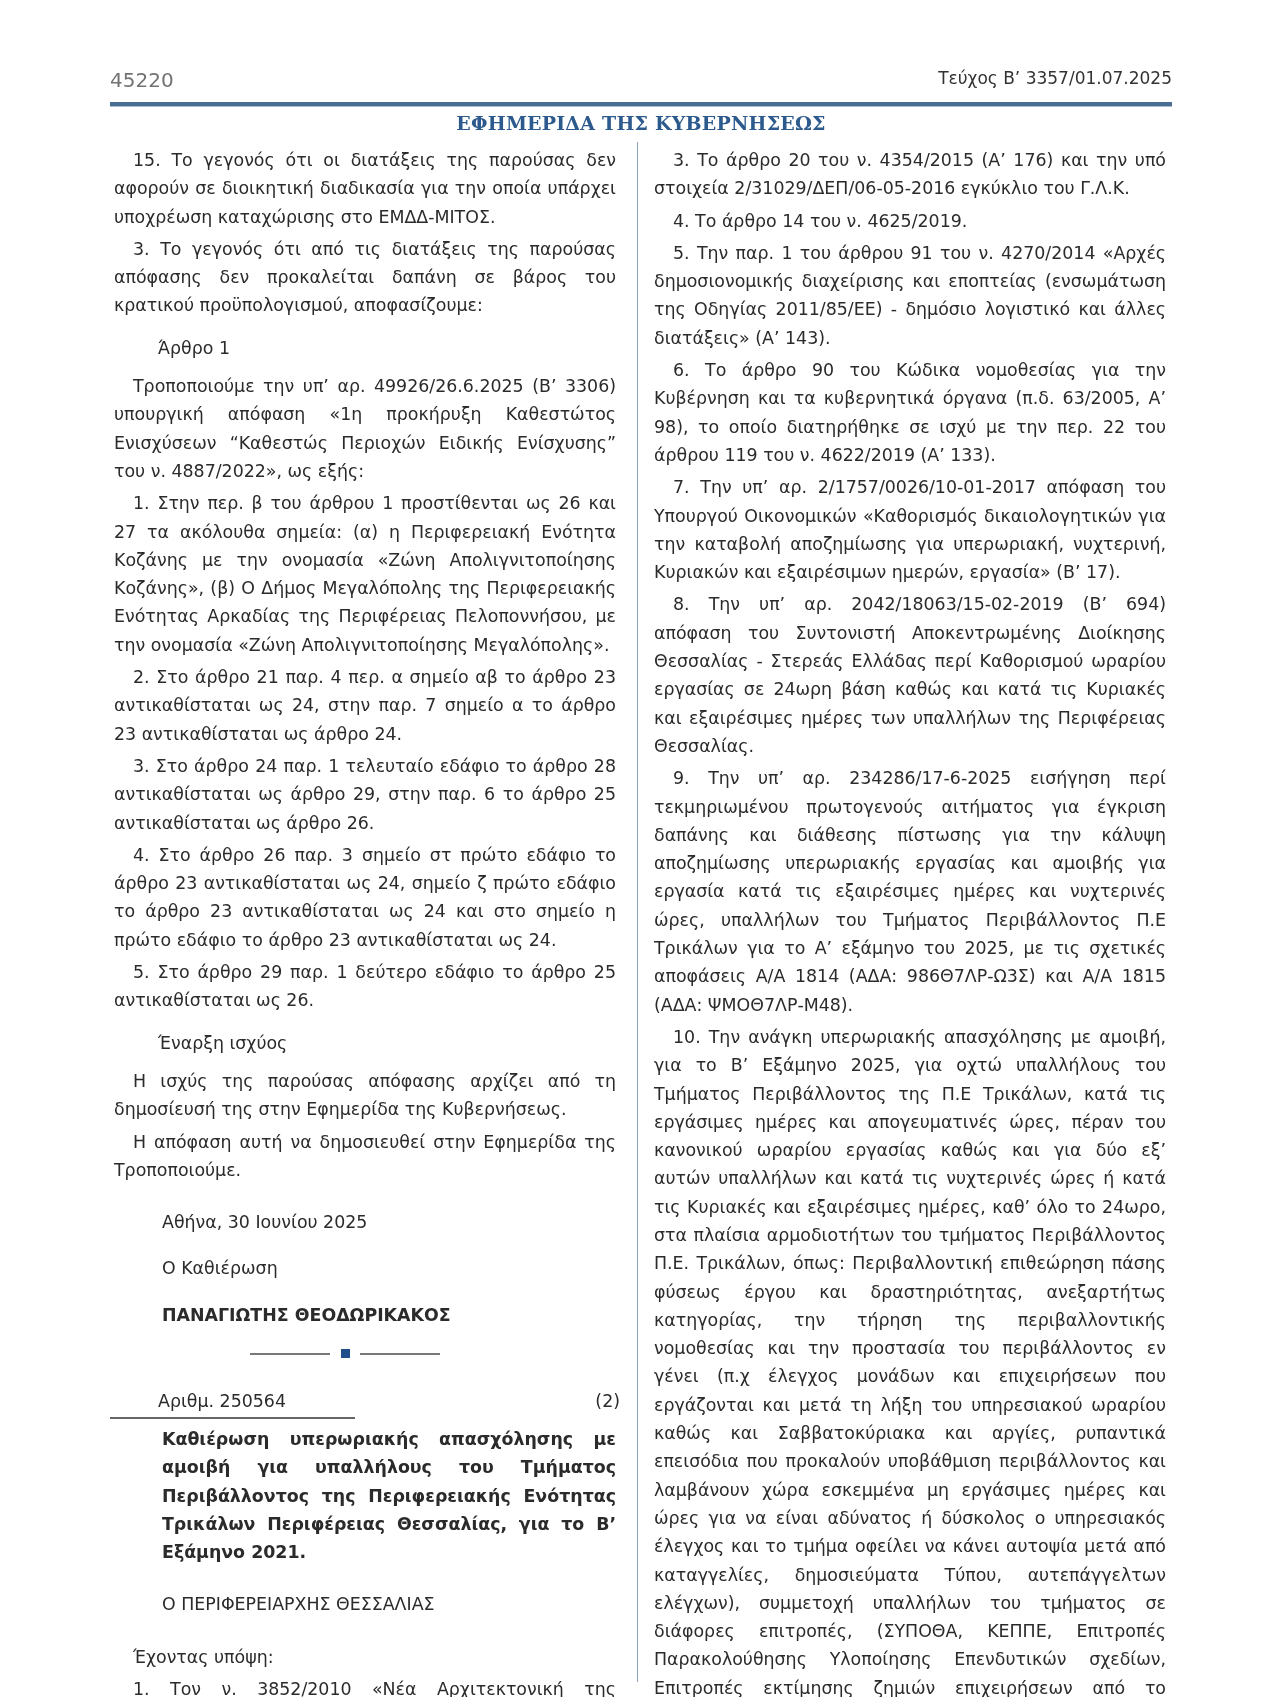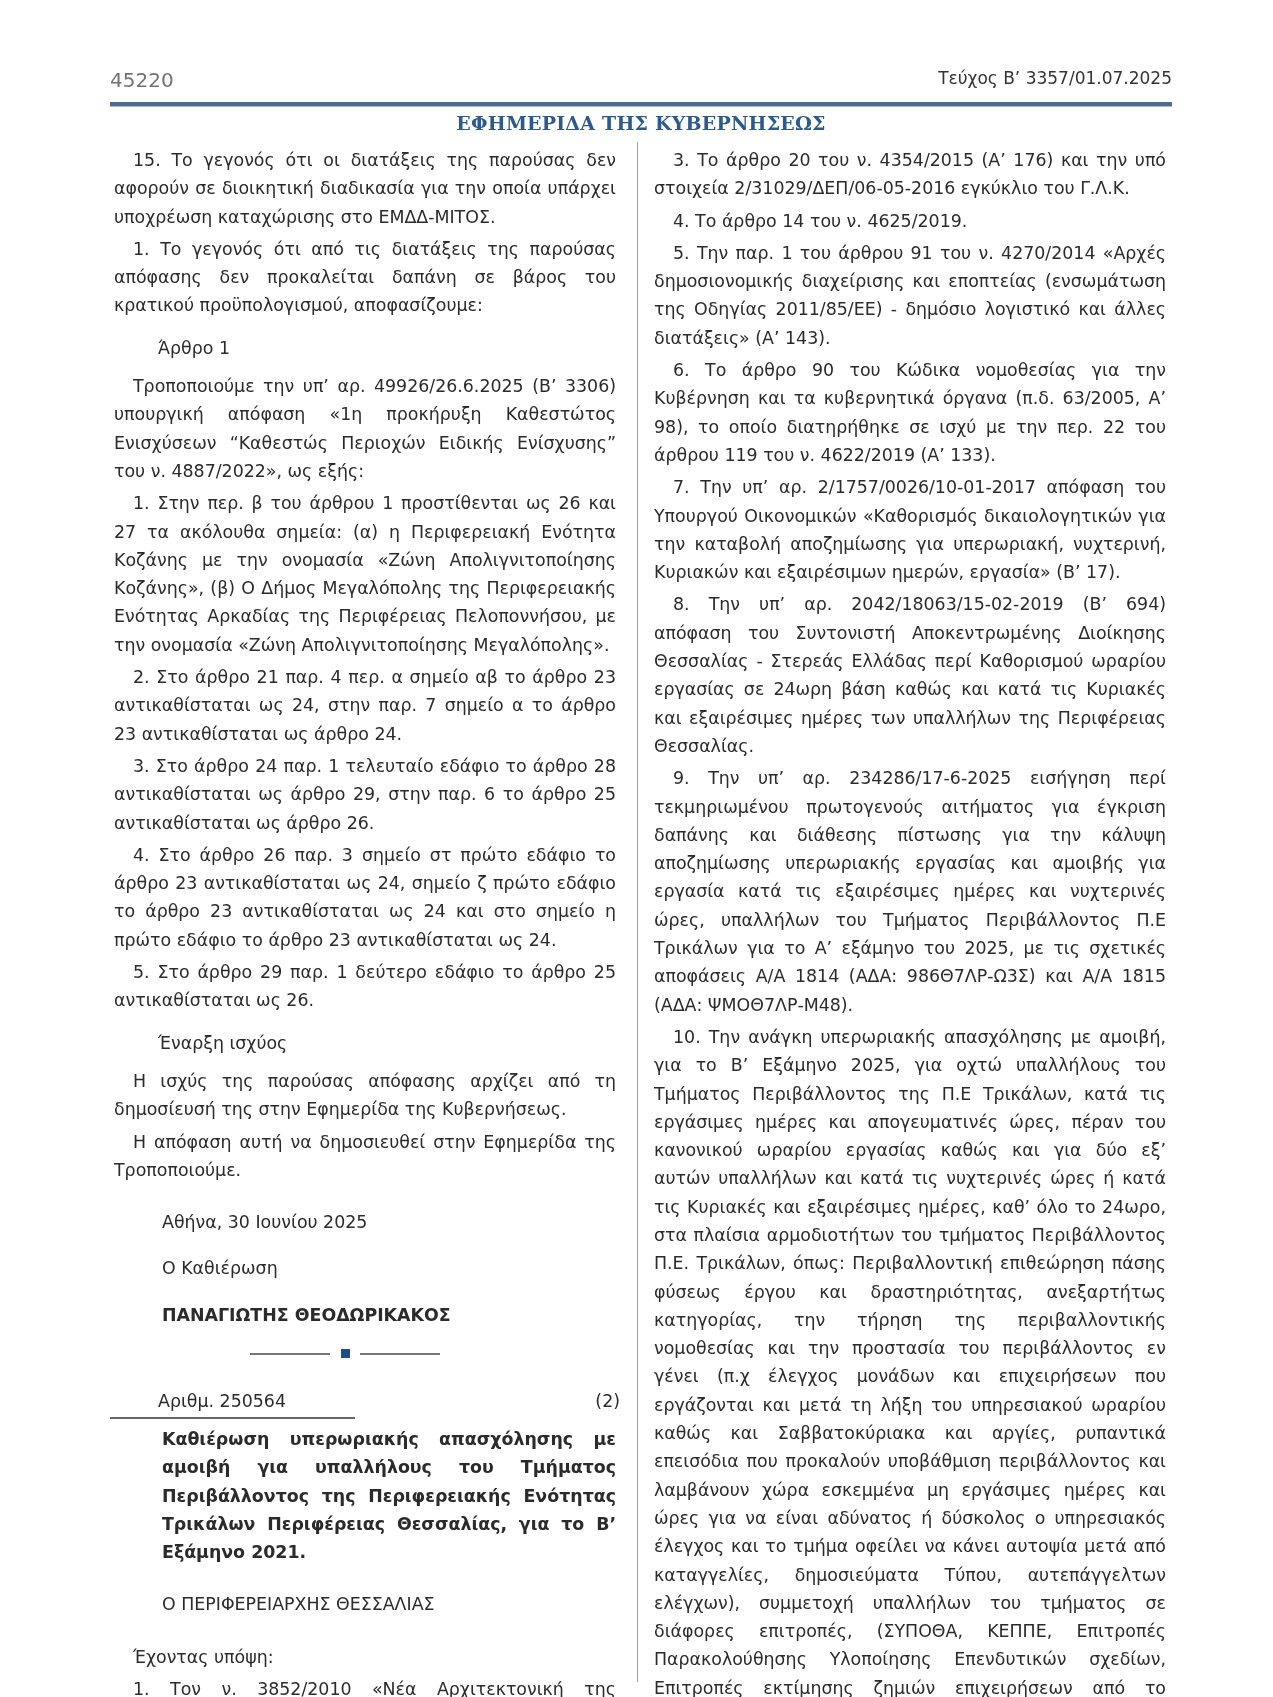--- a/index.html
+++ b/index.html
@@ -41,21 +41,21 @@
   <span class="page-num">45220</span>
   <div class="gazette">ΕΦΗΜΕΡΙΔΑ ΤΗΣ ΚΥΒΕΡΝΗΣΕΩΣ</div>
   <span class="issue">Τεύχος Β’ 3357/01.07.2025</span>
 </div>
 <div class="header-rule"></div>
 
 <div class="col-divider"></div>
 
 <div class="col col-left">
   <p class="ind">15. Το γεγονός ότι οι διατάξεις της παρούσας δεν αφορούν σε διοικητική διαδικασία για την οποία υπάρχει υποχρέωση καταχώρισης στο ΕΜΔΔ-ΜΙΤΟΣ.</p>
-  <p class="ind">1. Το γεγονός ότι από τις διατάξεις της παρούσας απόφασης δεν προκαλείται δαπάνη σε βάρος του κρατικού προϋπολογισμού, αποφασίζουμε:</p>
+  <p class="ind">3. Το γεγονός ότι από τις διατάξεις της παρούσας απόφασης δεν προκαλείται δαπάνη σε βάρος του κρατικού προϋπολογισμού, αποφασίζουμε:</p>
 
   <p class="heading">Άρθρο 1</p>
   <p class="ind">Τροποποιούμε την υπ’ αρ. 49926/26.6.2025 (Β’ 3306) υπουργική απόφαση «1η προκήρυξη Καθεστώτος Ενισχύσεων “Καθεστώς Περιοχών Ειδικής Ενίσχυσης” του ν. 4887/2022», ως εξής:</p>
   <p class="ind">1. Στην περ. β του άρθρου 1 προστίθενται ως 26 και 27 τα ακόλουθα σημεία: (α) η Περιφερειακή Ενότητα Κοζάνης με την ονομασία «Ζώνη Απολιγνιτοποίησης Κοζάνης», (β) Ο Δήμος Μεγαλόπολης της Περιφερειακής Ενότητας Αρκαδίας της Περιφέρειας Πελοποννήσου, με την ονομασία «Ζώνη Απολιγνιτοποίησης Μεγαλόπολης».</p>
   <p class="ind">2. Στο άρθρο 21 παρ. 4 περ. α σημείο αβ το άρθρο 23 αντικαθίσταται ως 24, στην παρ. 7 σημείο α το άρθρο 23 αντικαθίσταται ως άρθρο 24.</p>
   <p class="ind">3. Στο άρθρο 24 παρ. 1 τελευταίο εδάφιο το άρθρο 28 αντικαθίσταται ως άρθρο 29, στην παρ. 6 το άρθρο 25 αντικαθίσταται ως άρθρο 26.</p>
   <p class="ind">4. Στο άρθρο 26 παρ. 3 σημείο στ πρώτο εδάφιο το άρθρο 23 αντικαθίσταται ως 24, σημείο ζ πρώτο εδάφιο το άρθρο 23 αντικαθίσταται ως 24 και στο σημείο η πρώτο εδάφιο το άρθρο 23 αντικαθίσταται ως 24.</p>
   <p class="ind">5. Στο άρθρο 29 παρ. 1 δεύτερο εδάφιο το άρθρο 25 αντικαθίσταται ως 26.</p>
 
   <p class="heading">Έναρξη ισχύος</p>

